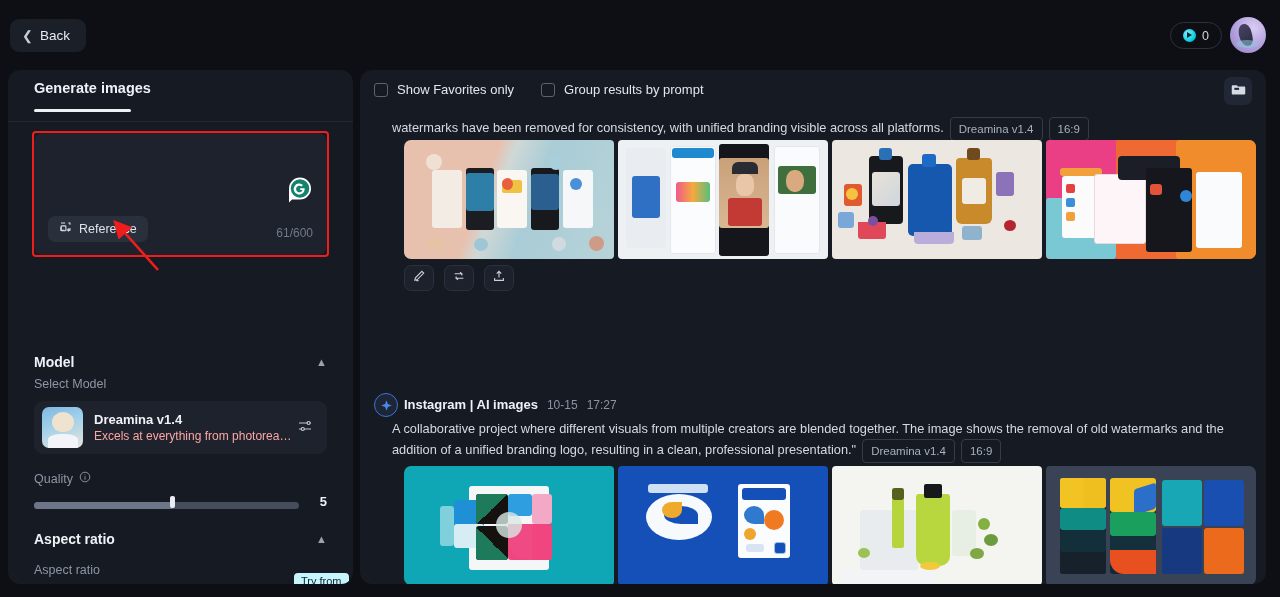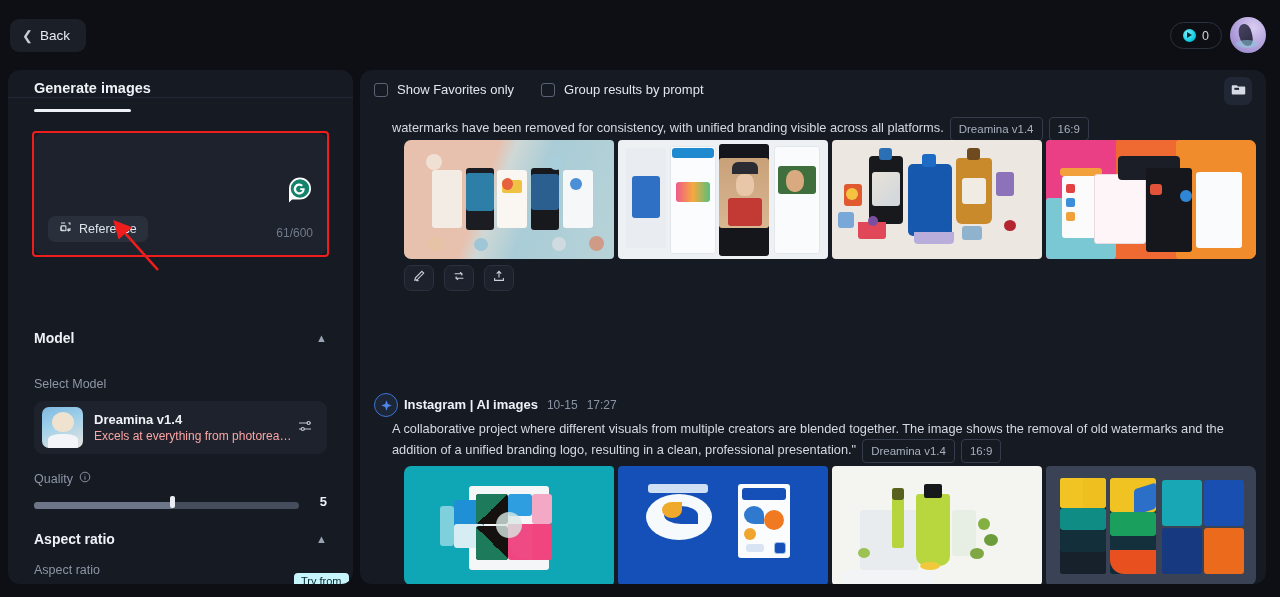--- a/index.html
+++ b/index.html
@@ -57,21 +57,21 @@
     background: rgba(140,200,220,.55);
   }
 
   
   .sidebar {
     position: absolute; left: 8px; top: 70px;
     width: 345px; height: 514px;
     background: #161a22; border-radius: 12px;
     overflow: hidden;
   }
-  .tabs { position: relative; height: 28px; border-bottom: 1px solid #222836; }
+  .tabs { position: relative; height: 52px; border-bottom: 1px solid #222836; }
   .tab {
     position: absolute; left: 26px; top: 10px;
     font-size: 14.5px; font-weight: bold; color: #eef1f6; cursor: pointer;
   }
   .tab-underline {
     position: absolute; left: 26px; top: 39px;
     width: 97px; height: 2.5px; background: #eef1f6; border-radius: 2px;
   }
 
   .prompt-box {
@@ -280,21 +280,21 @@
             <rect x="2.5" y="6" width="6" height="6" rx="1"></rect>
             <path d="M11.5 9v4M9.5 11h4" stroke-width="1.2"></path>
           </svg>
         </span>
         <span>Reference</span>
       </div>
       <div class="counter">61/600</div>
     </div>
     <div class="hl-box"></div>
 
-    <div class="sec-head" style="top:260px;">
+    <div class="sec-head" style="top:284px;">
       <span>Model</span>
       <span class="caret">▲</span>
     </div>
     <div class="sub-label" style="top:307px;">Select Model</div>
 
     <div class="model-card">
       <div class="model-thumb"></div>
       <div class="model-meta">
         <div class="model-name">Dreamina v1.4</div>
         <div class="model-desc">Excels at everything from photoreali...</div>

